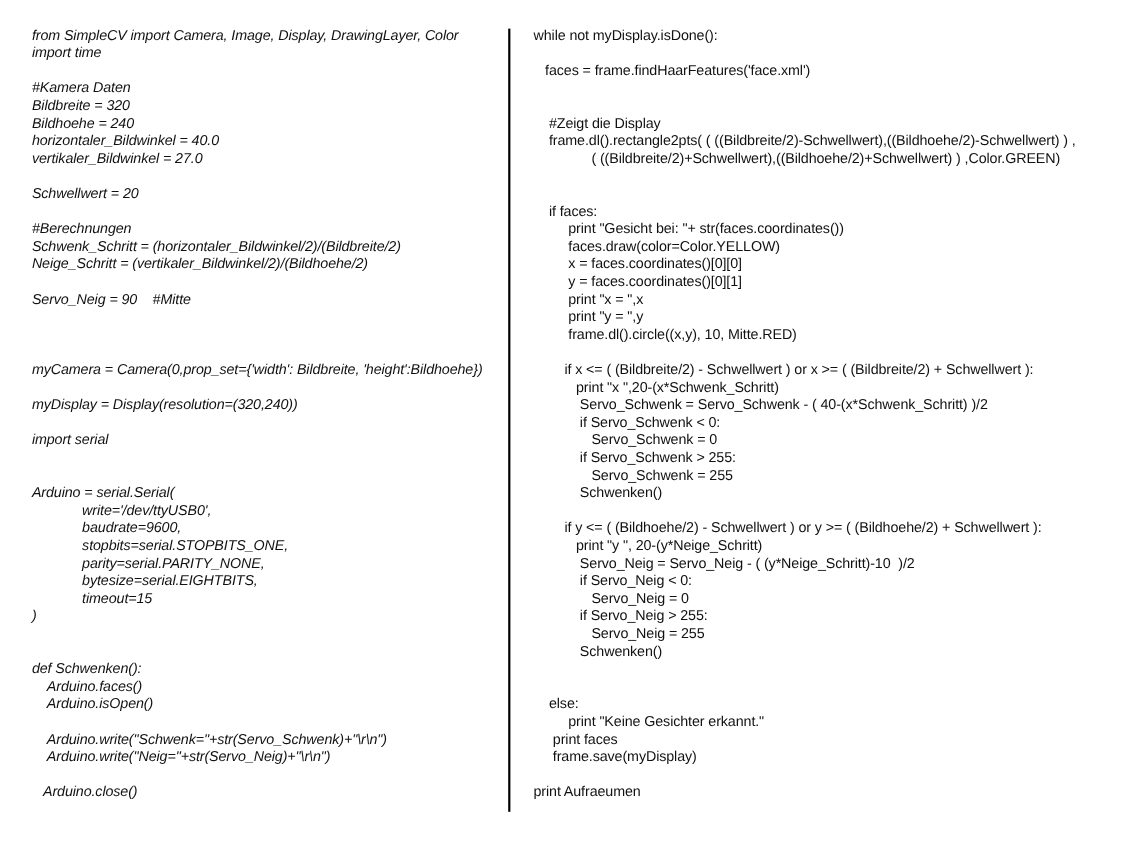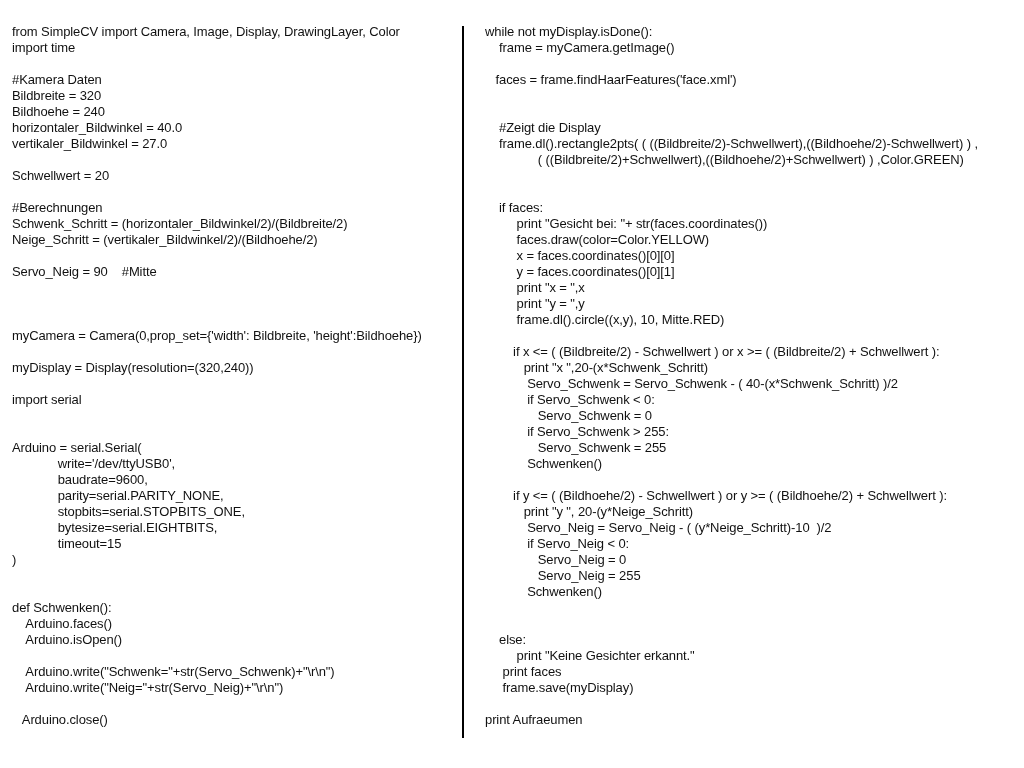--- a/index.html
+++ b/index.html
@@ -16,21 +16,21 @@
       font-family: "Liberation Sans", sans-serif;
     }
     .code {
       position: absolute;
       top: 24px;
       font-size: 13px;
       line-height: 16px;
       color: #111111;
       letter-spacing: -0.1px;
     }
-    .code-col-left  { left: 12px;  width: 435px; }
+    .code-col-left  { left: 29px;  width: 435px; font-style: italic; }
     .code-col-right { left: 467px; width: 520px; margin-left: 18px; }
     .code-line {
       white-space: pre;
       height: 16px;
     }
     .divider {
       position: absolute;
       left: 462px;
       top: 26px;
       width: 2px;
@@ -65,42 +65,41 @@
       <div class="code-line">myCamera = Camera(0,prop_set={'width': Bildbreite, 'height':Bildhoehe})</div>
       <div class="code-line">&nbsp;</div>
       <div class="code-line">myDisplay = Display(resolution=(320,240))</div>
       <div class="code-line">&nbsp;</div>
       <div class="code-line">import serial</div>
       <div class="code-line">&nbsp;</div>
       <div class="code-line">&nbsp;</div>
       <div class="code-line">Arduino = serial.Serial(</div>
       <div class="code-line">             write='/dev/ttyUSB0',</div>
       <div class="code-line">             baudrate=9600,</div>
+      <div class="code-line">             stopbits=serial.STOPBITS_ONE,</div>
       <div class="code-line">             parity=serial.PARITY_NONE,</div>
-      <div class="code-line">             stopbits=serial.STOPBITS_ONE,</div>
       <div class="code-line">             bytesize=serial.EIGHTBITS,</div>
       <div class="code-line">             timeout=15</div>
       <div class="code-line">)</div>
       <div class="code-line">&nbsp;</div>
       <div class="code-line">&nbsp;</div>
       <div class="code-line">def Schwenken():</div>
       <div class="code-line">    Arduino.faces()</div>
       <div class="code-line">    Arduino.isOpen()</div>
       <div class="code-line">&nbsp;</div>
       <div class="code-line">    Arduino.write("Schwenk="+str(Servo_Schwenk)+"\r\n")</div>
       <div class="code-line">    Arduino.write("Neig="+str(Servo_Neig)+"\r\n")</div>
       <div class="code-line">&nbsp;</div>
       <div class="code-line">   Arduino.close()</div>
     </div>
 
   <div class="divider"></div>
 
   <div class="code code-col-right">
       <div class="code-line">while not myDisplay.isDone():</div>
-      <div class="code-line">    frame = myCamera.getImage()</div>
       <div class="code-line">&nbsp;</div>
       <div class="code-line">   faces = frame.findHaarFeatures('face.xml')</div>
       <div class="code-line">&nbsp;</div>
       <div class="code-line">&nbsp;</div>
       <div class="code-line">    #Zeigt die Display</div>
       <div class="code-line">    frame.dl().rectangle2pts( ( ((Bildbreite/2)-Schwellwert),((Bildhoehe/2)-Schwellwert) ) ,</div>
       <div class="code-line">               ( ((Bildbreite/2)+Schwellwert),((Bildhoehe/2)+Schwellwert) ) ,Color.GREEN)</div>
       <div class="code-line">&nbsp;</div>
       <div class="code-line">&nbsp;</div>
       <div class="code-line">    if faces:</div>
@@ -119,20 +118,21 @@
       <div class="code-line">               Servo_Schwenk = 0</div>
       <div class="code-line">            if Servo_Schwenk &gt; 255:</div>
       <div class="code-line">               Servo_Schwenk = 255</div>
       <div class="code-line">            Schwenken()</div>
       <div class="code-line">&nbsp;</div>
       <div class="code-line">        if y &lt;= ( (Bildhoehe/2) - Schwellwert ) or y &gt;= ( (Bildhoehe/2) + Schwellwert ):</div>
       <div class="code-line">           print "y ", 20-(y*Neige_Schritt)</div>
       <div class="code-line">            Servo_Neig = Servo_Neig - ( (y*Neige_Schritt)-10  )/2</div>
       <div class="code-line">            if Servo_Neig &lt; 0:</div>
       <div class="code-line">               Servo_Neig = 0</div>
+      <div class="code-line">            if Servo_Neig &gt; 255:</div>
       <div class="code-line">               Servo_Neig = 255</div>
       <div class="code-line">            Schwenken()</div>
       <div class="code-line">&nbsp;</div>
       <div class="code-line">&nbsp;</div>
       <div class="code-line">    else:</div>
       <div class="code-line">         print "Keine Gesichter erkannt."</div>
       <div class="code-line">     print faces</div>
       <div class="code-line">     frame.save(myDisplay)</div>
       <div class="code-line">&nbsp;</div>
       <div class="code-line">print Aufraeumen</div>

